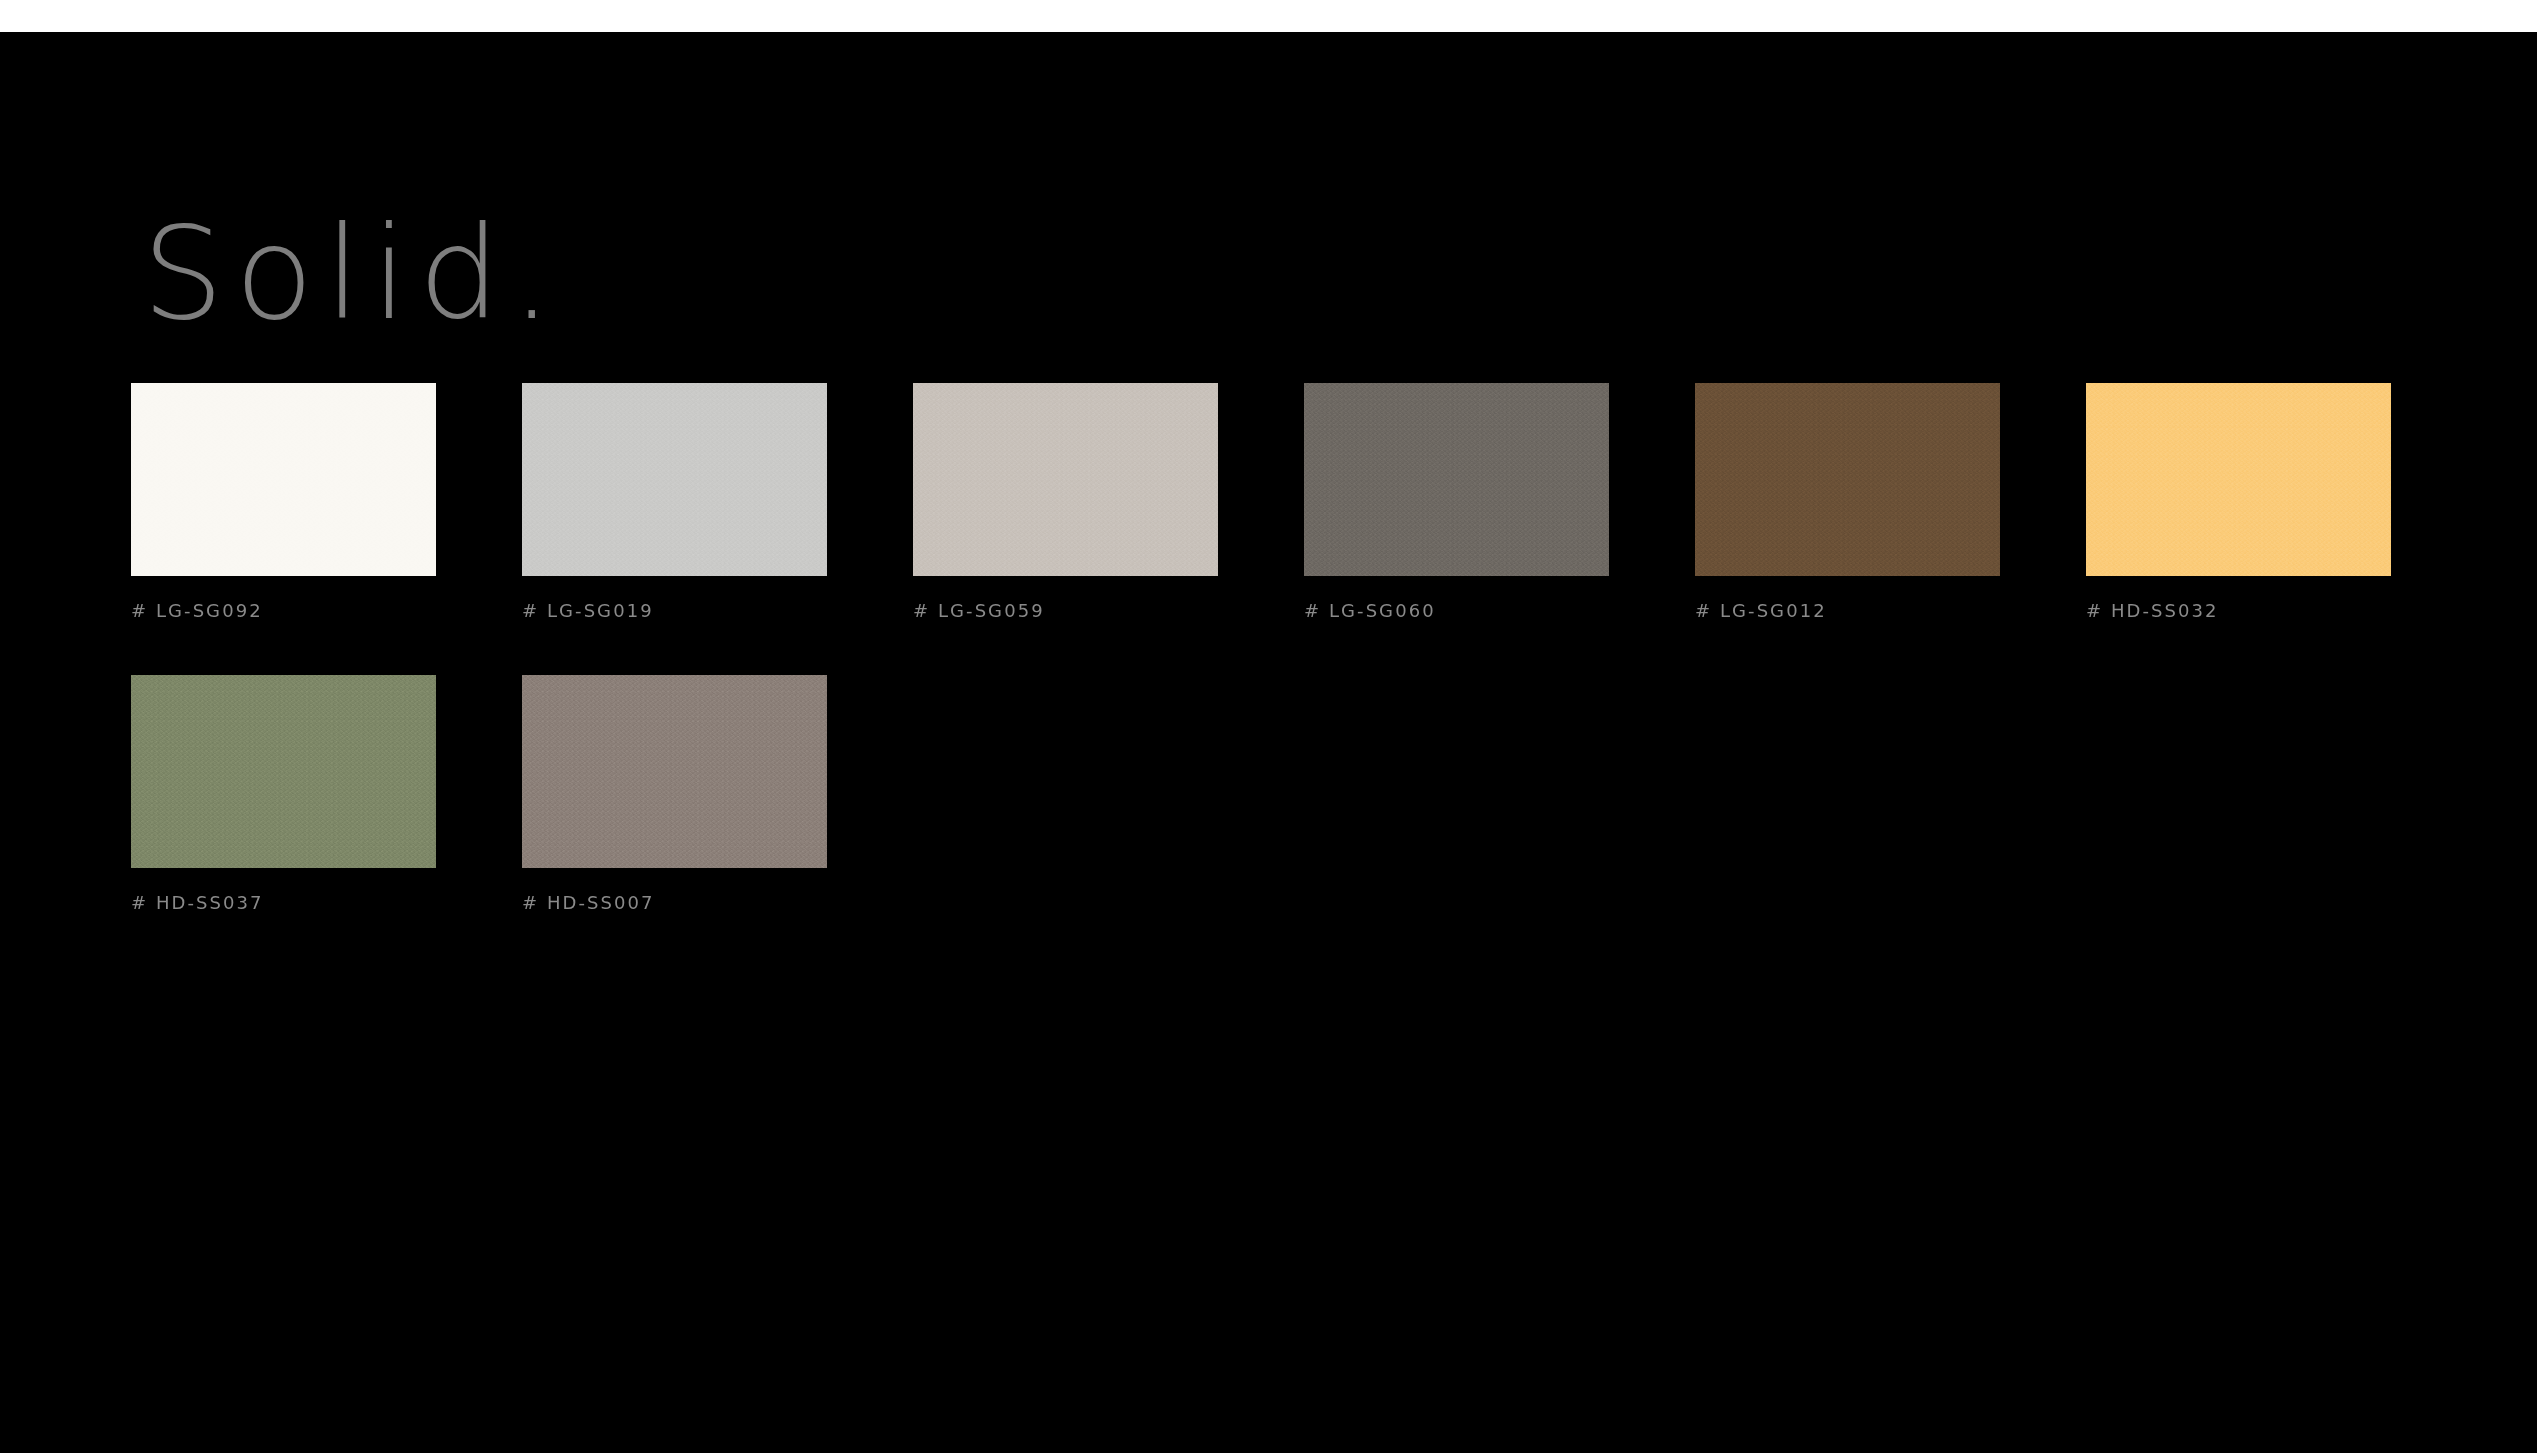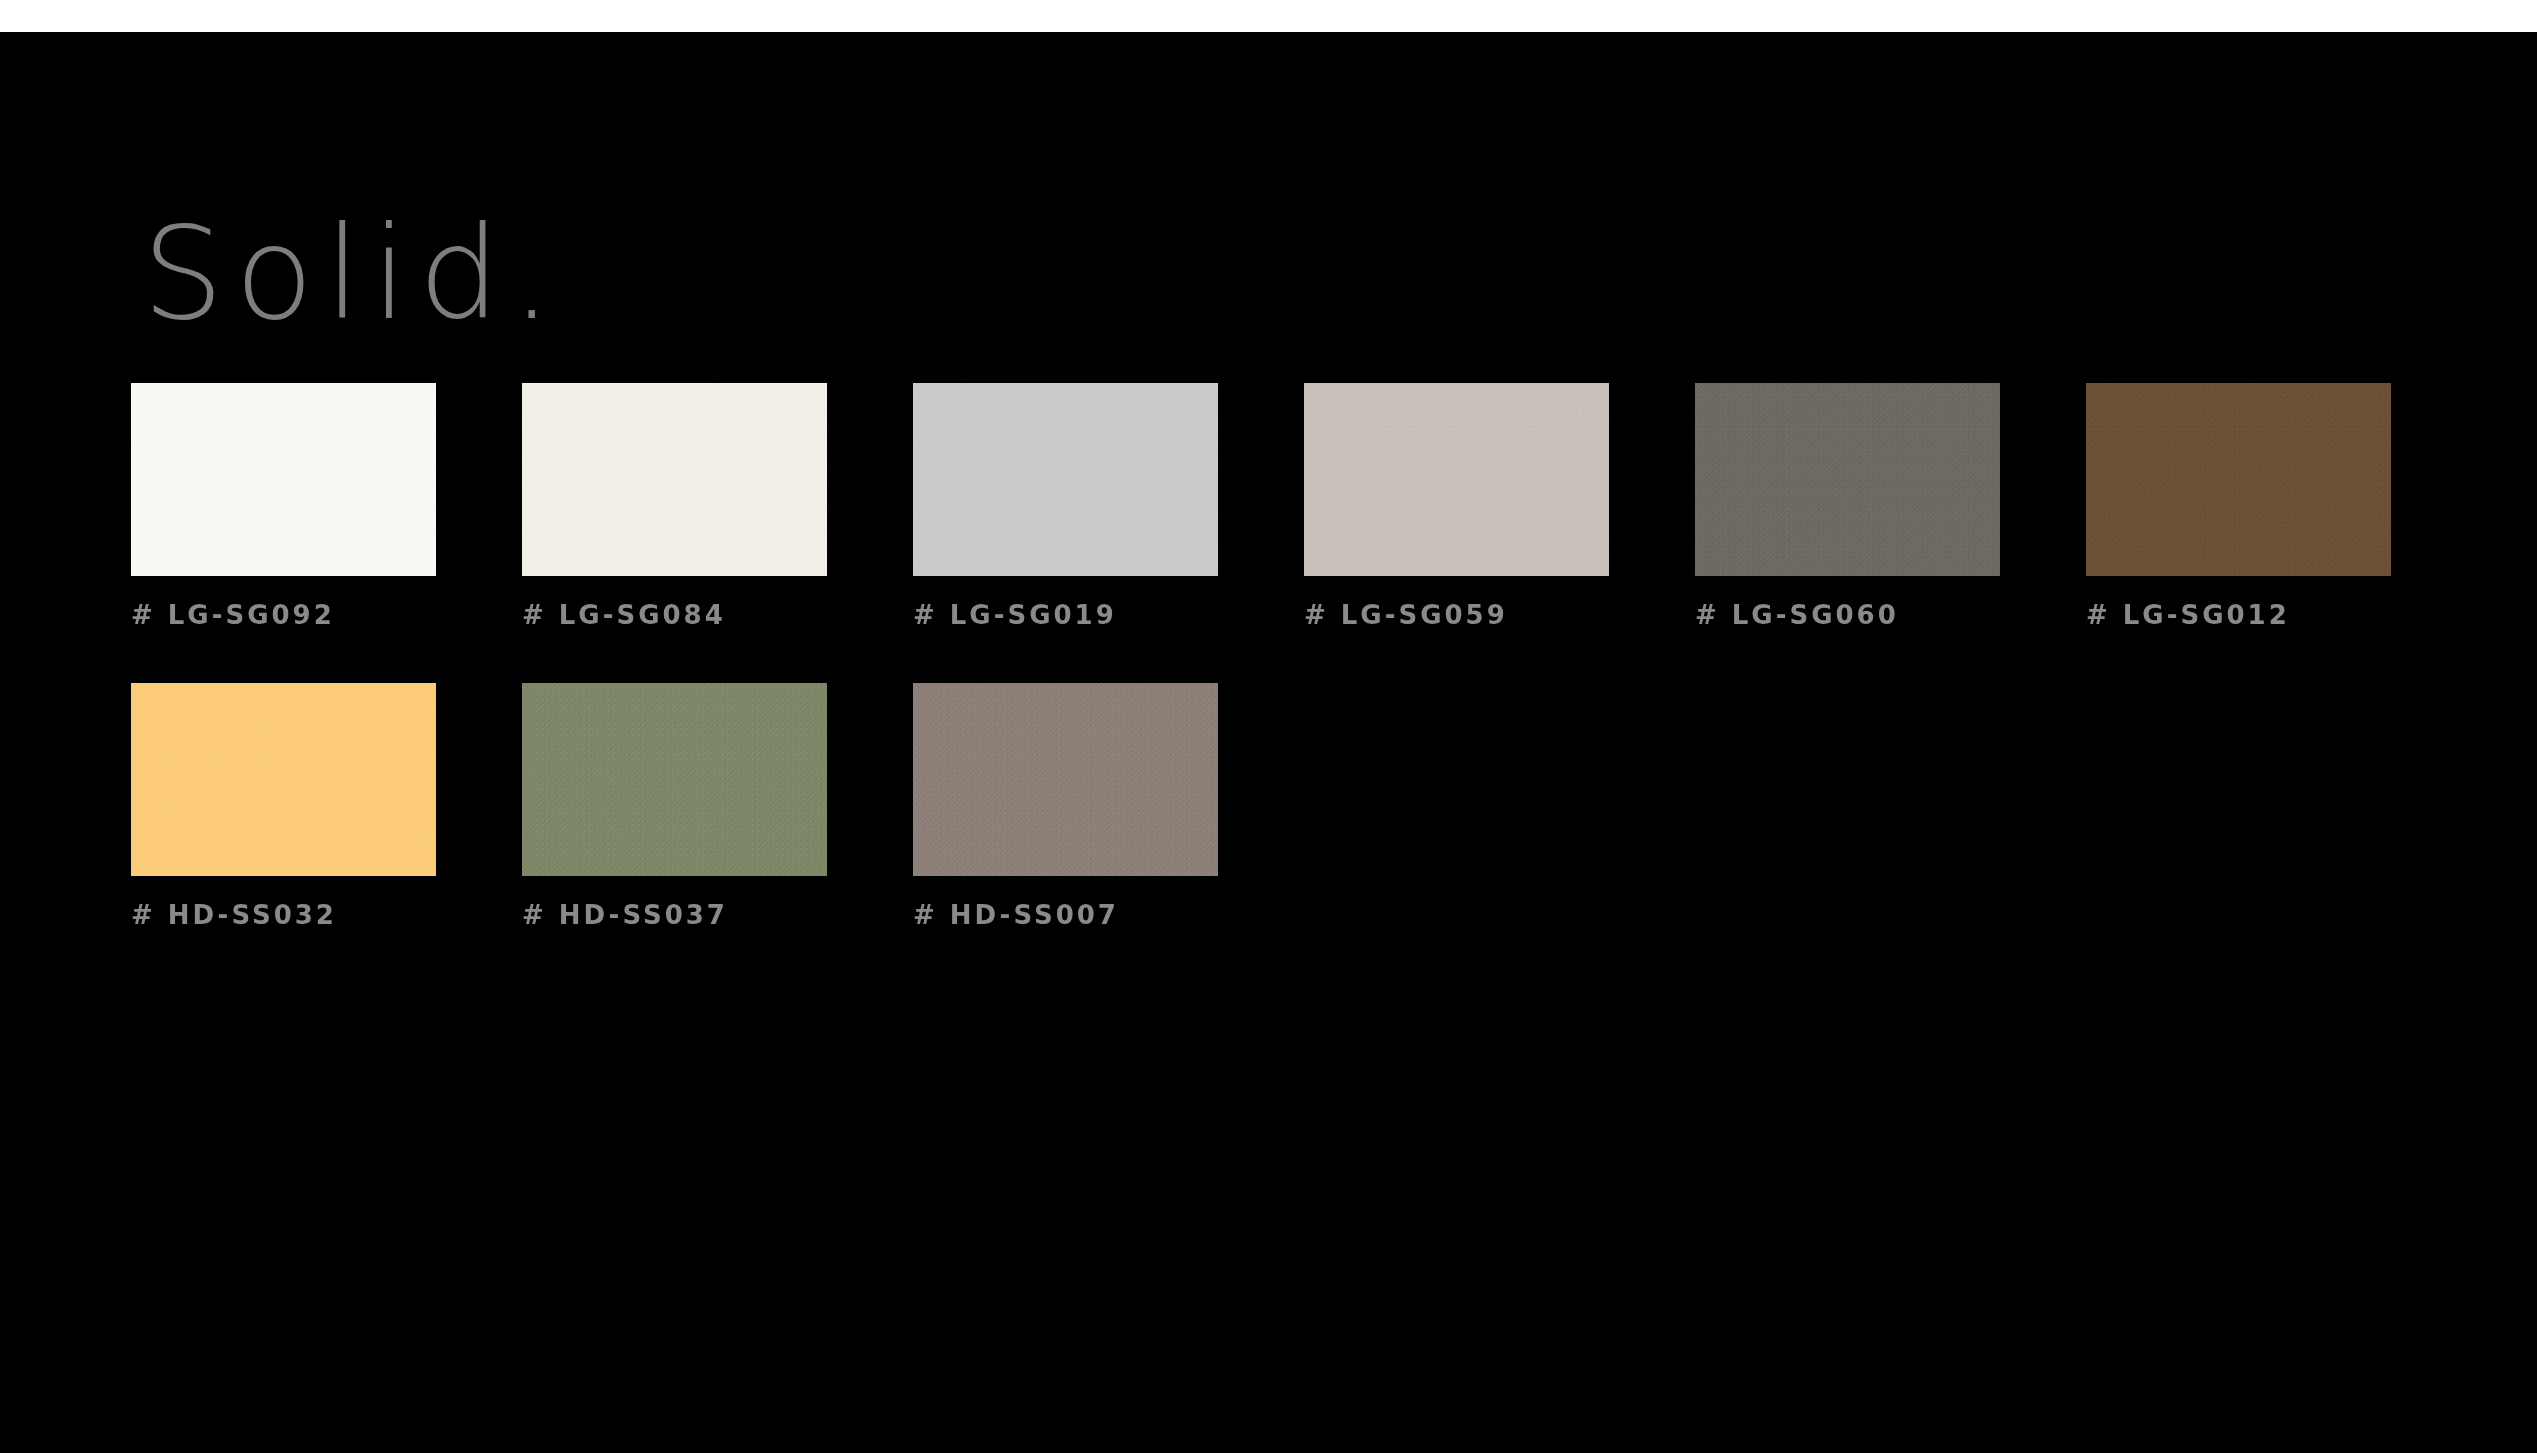--- a/index.html
+++ b/index.html
@@ -92,43 +92,39 @@
       radial-gradient(circle at 22% 28%, rgba(255,255,255,0.05) 0 0.8px, transparent 0.8px),
       radial-gradient(circle at 68% 72%, rgba(0,0,0,0.035) 0 0.8px, transparent 0.8px);
     background-size: 4.2px 4.2px, 6px 6px, 5px 5px, 7.6px 7.6px;
     opacity: 0.75;
     mix-blend-mode: overlay;
   }
 
   .swatch-label {
     margin-top: 26px;
     font-family: "DejaVu Sans", sans-serif;
-    font-size: 26px;
-    font-weight: 700;
+    font-size: 18px;
+    font-weight: 400;
     letter-spacing: 0.115em;
     color: #8a8a8a;
     white-space: nowrap;
     line-height: 1;
   }
 </style>
 </head>
 <body>
 
 <div id="page">
 
   <h1 id="page-title">Solid.</h1>
 
   <div id="swatch-grid">
       <div class="swatch-card">
         <div class="swatch-chip" style="background-color: rgb(250, 248, 243);"></div>
         <div class="swatch-label"># LG-SG092</div>
-      </div>
-      <div class="swatch-card">
-        <div class="swatch-chip" style="background-color: rgb(241, 239, 231);"></div>
-        <div class="swatch-label"># LG-SG084</div>
       </div>
       <div class="swatch-card">
         <div class="swatch-chip" style="background-color: rgb(202, 202, 200);"></div>
         <div class="swatch-label"># LG-SG019</div>
       </div>
       <div class="swatch-card">
         <div class="swatch-chip" style="background-color: rgb(200, 193, 186);"></div>
         <div class="swatch-label"># LG-SG059</div>
       </div>
       <div class="swatch-card">

